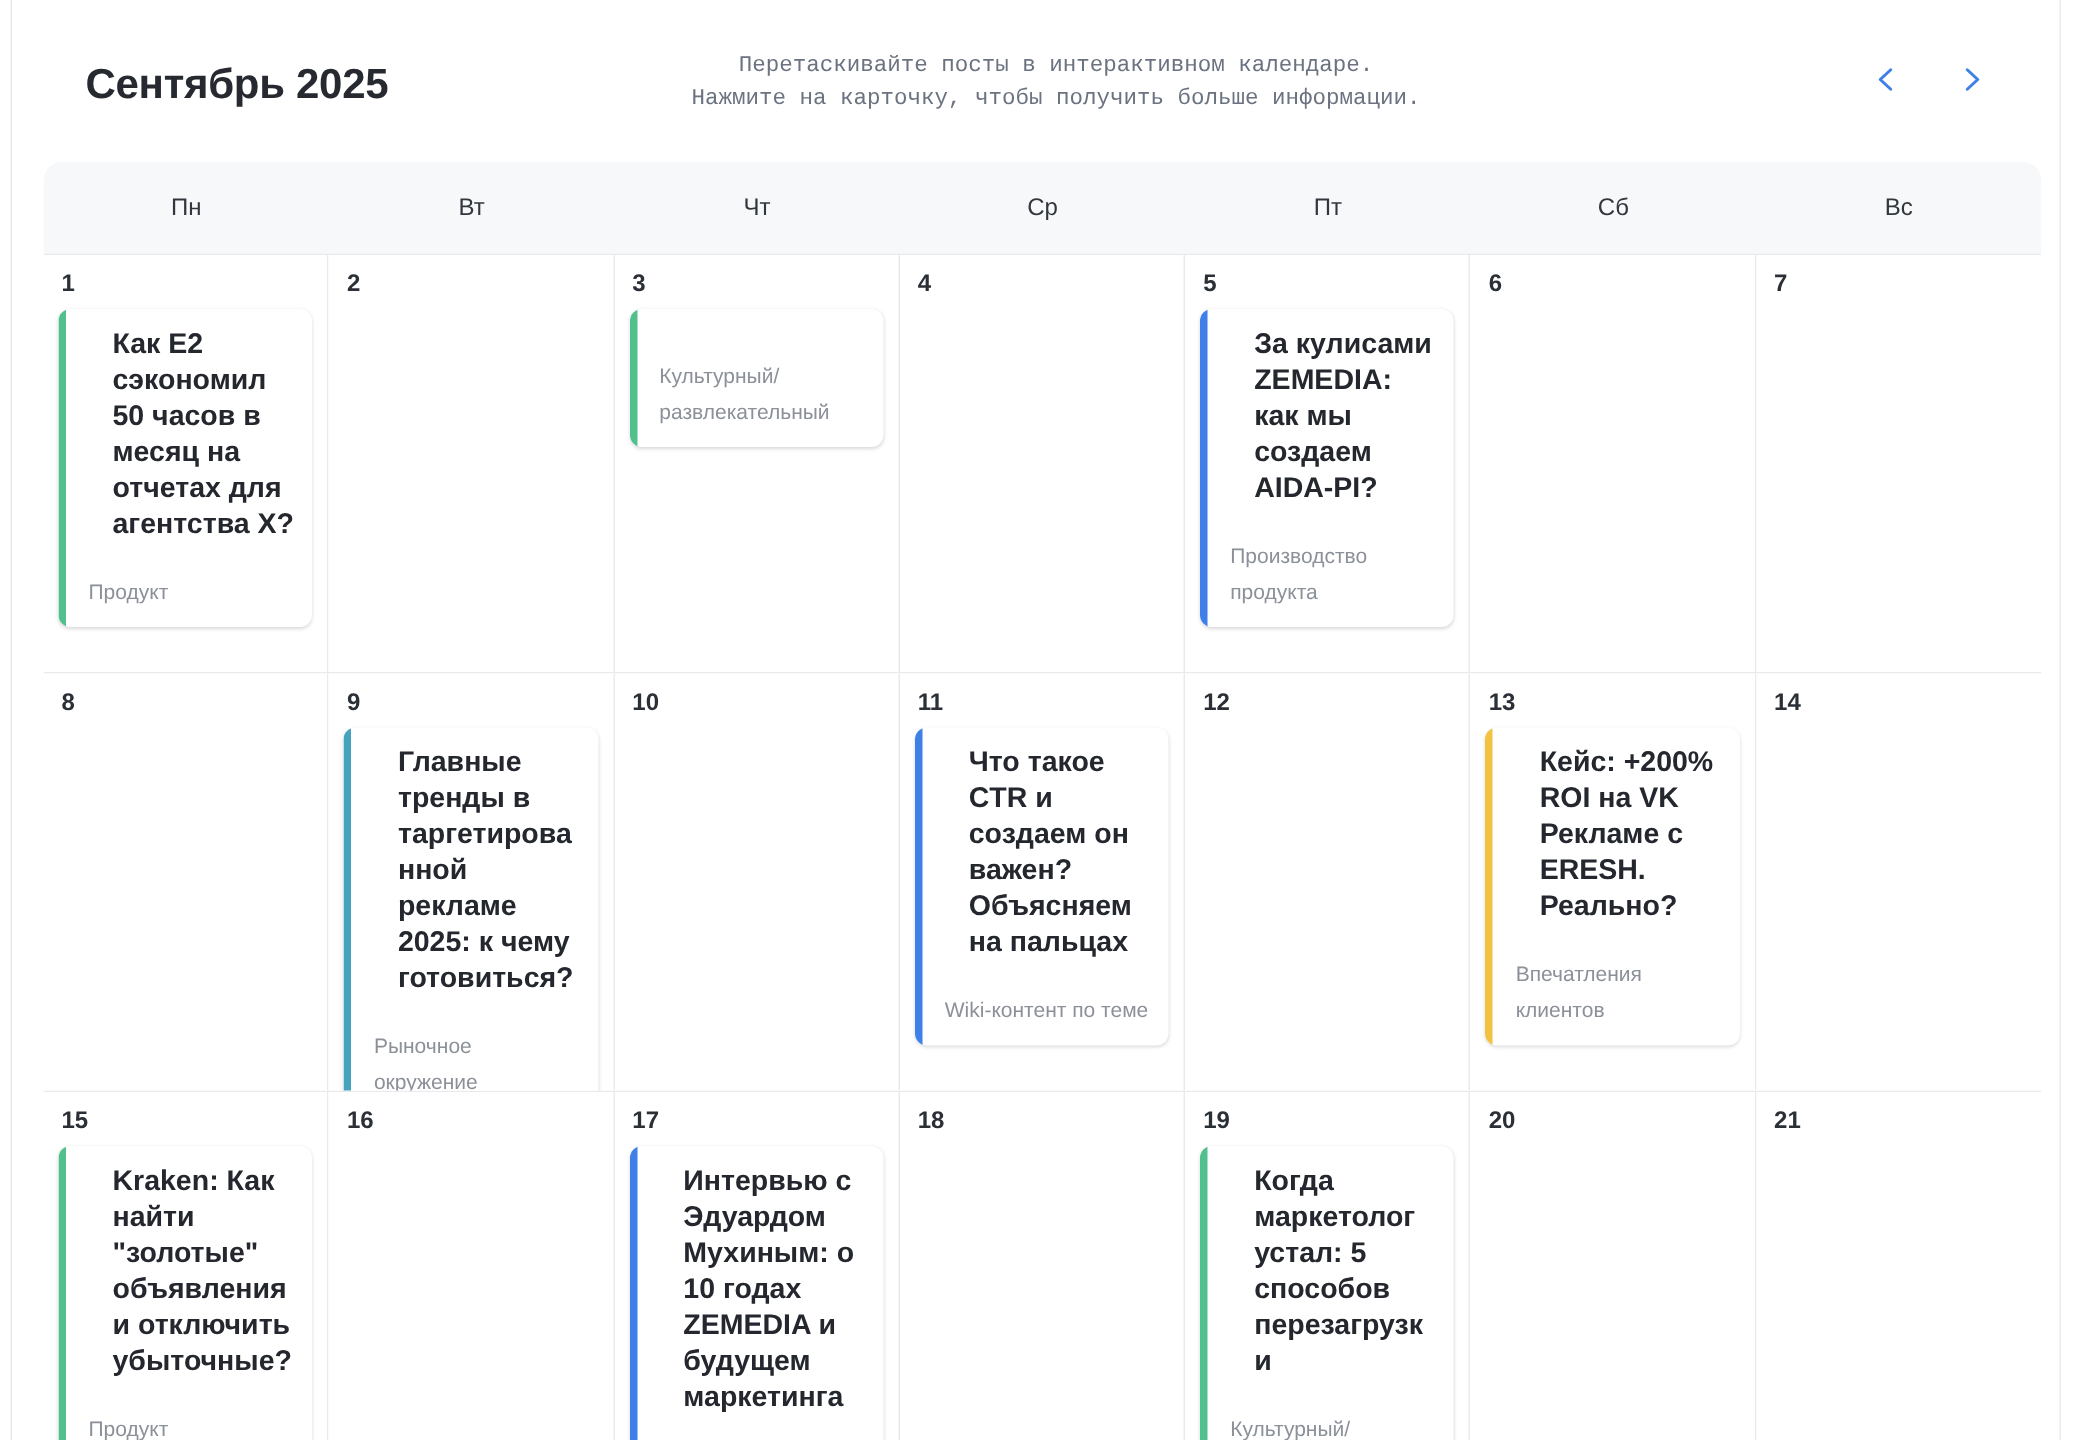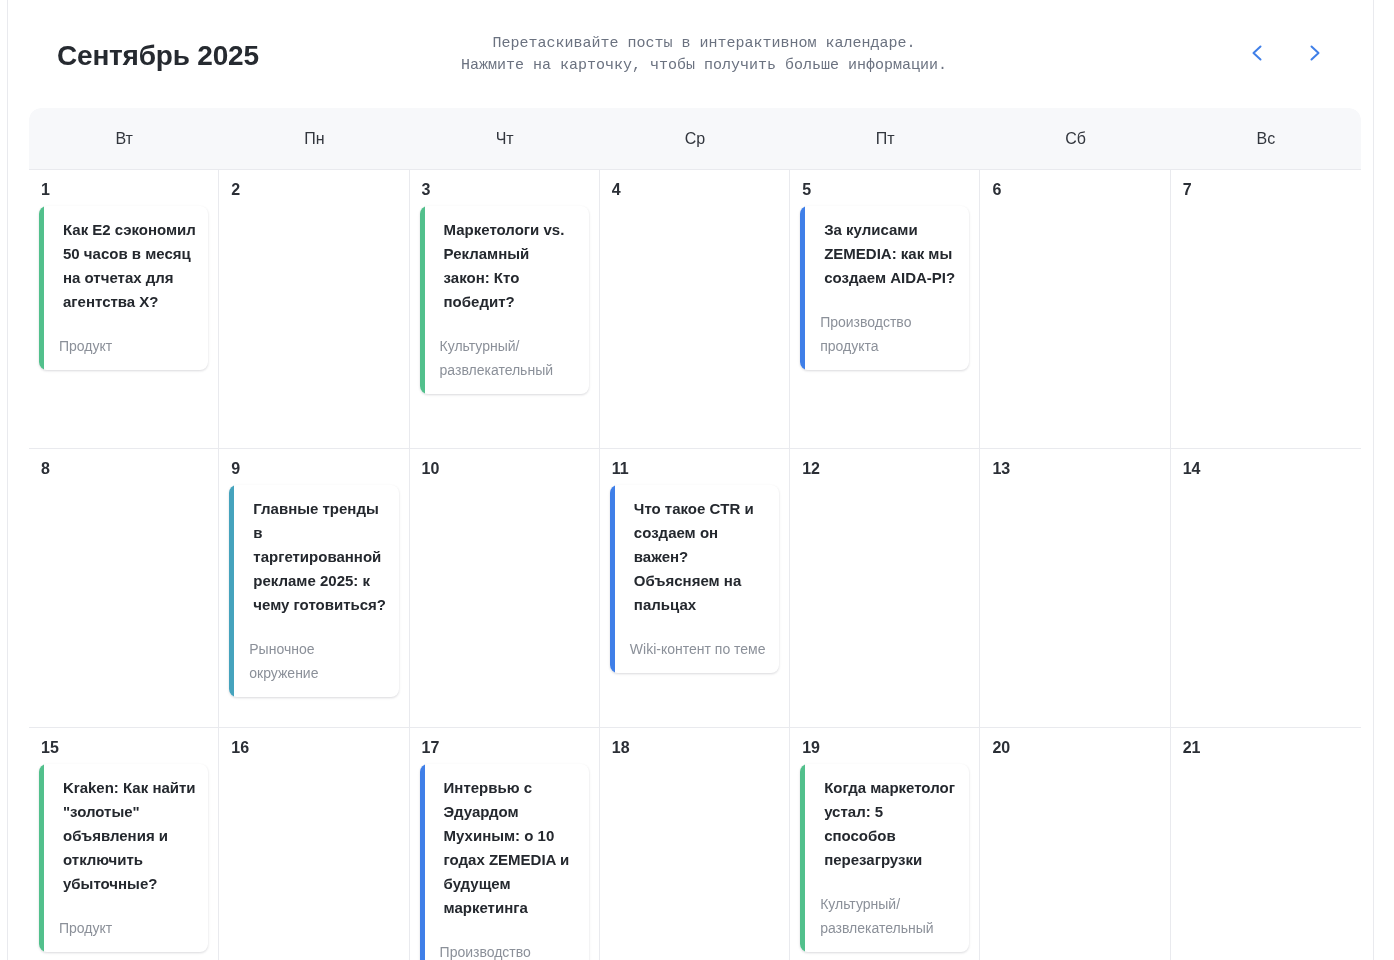--- a/index.html
+++ b/index.html
@@ -149,25 +149,25 @@
     content: "";
     position: absolute;
     left: 0;
     top: 0;
     bottom: 0;
     width: 5px;
     background: var(--accent, #52c08c);
     border-radius: 8px 0 0 8px;
   }
   .post-title {
-    font-size: 15px;
+    font-size: 19px;
     font-weight: 700;
     line-height: 24px;
     color: #24282e;
-    margin: 0 0 4px 4px;
+    margin: 0 0 4px 16px;
     word-break: break-word;
   }
   .post-category {
     font-size: 14px;
     line-height: 24px;
     color: #8b9099;
     word-break: break-word;
     margin-top: 20px;
   }
 </style>
@@ -197,22 +197,22 @@
           <svg width="20" height="20" viewBox="0 0 20 20" fill="none" aria-hidden="true">
             <path d="M7.5 3.5 L14.5 10 L7.5 16.5" stroke="currentColor" stroke-width="2" stroke-linecap="round" stroke-linejoin="round"></path>
           </svg>
         </span>
       </button>
     </div>
   </div>
 
   <div class="calendar">
     <div class="weekday-row" id="weekday-row">
+        <div class="weekday-cell">Пн</div>
         <div class="weekday-cell">Вт</div>
-        <div class="weekday-cell">Пн</div>
         <div class="weekday-cell">Чт</div>
         <div class="weekday-cell">Ср</div>
         <div class="weekday-cell">Пт</div>
         <div class="weekday-cell">Сб</div>
         <div class="weekday-cell">Вс</div>
       </div>
     <div id="weeks-container">
         <div class="week-row">
           <div class="day-cell">
             <div class="day-number">1</div>
@@ -220,21 +220,20 @@
               <div class="post-title">Как E2 сэкономил 50 часов в месяц на отчетах для агентства X?</div>
               <div class="post-category">Продукт</div>
             </div>
           </div>
           <div class="day-cell">
             <div class="day-number">2</div>
           </div>
           <div class="day-cell">
             <div class="day-number">3</div>
             <div class="post-card" draggable="true" style="--accent: #52c08c;">
-              <div class="post-title">Маркетологи vs. Рекламный закон: Кто победит?</div>
               <div class="post-category">Культурный/развлекательный</div>
             </div>
           </div>
           <div class="day-cell">
             <div class="day-number">4</div>
           </div>
           <div class="day-cell">
             <div class="day-number">5</div>
             <div class="post-card" draggable="true" style="--accent: #3f7fe8;">
               <div class="post-title">За кулисами ZEMEDIA: как мы создаем AIDA-PI?</div>
@@ -267,20 +266,24 @@
             <div class="post-card" draggable="true" style="--accent: #3f7fe8;">
               <div class="post-title">Что такое CTR и создаем он важен? Объясняем на пальцах</div>
               <div class="post-category">Wiki-контент по теме</div>
             </div>
           </div>
           <div class="day-cell">
             <div class="day-number">12</div>
           </div>
           <div class="day-cell">
             <div class="day-number">13</div>
+            <div class="post-card" draggable="true" style="--accent: #f2c241;">
+              <div class="post-title">Кейс: +200% ROI на VK Рекламе с ERESH. Реально?</div>
+              <div class="post-category">Впечатления клиентов</div>
+            </div>
           </div>
           <div class="day-cell">
             <div class="day-number">14</div>
           </div>
         </div>
         <div class="week-row">
           <div class="day-cell">
             <div class="day-number">15</div>
             <div class="post-card" draggable="true" style="--accent: #52c08c;">
               <div class="post-title">Kraken: Как найти "золотые" объявления и отключить убыточные?</div>

